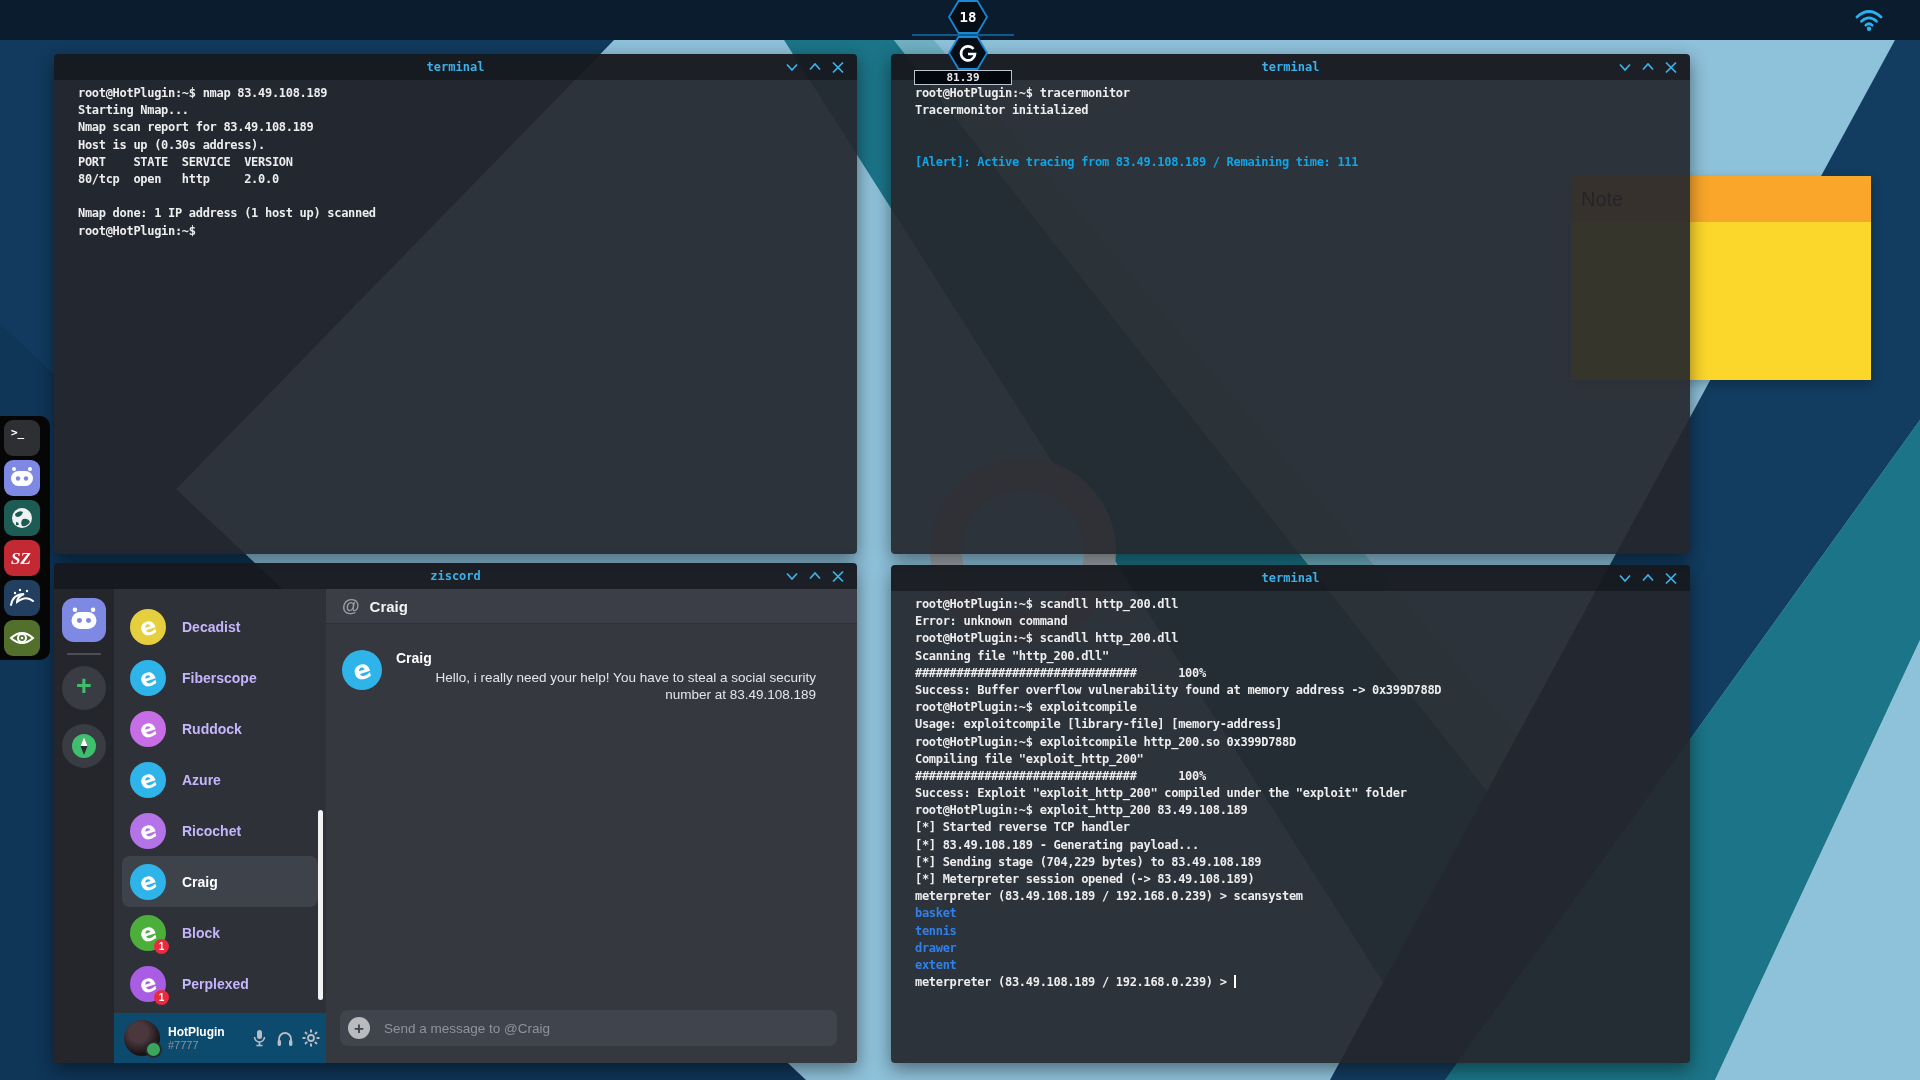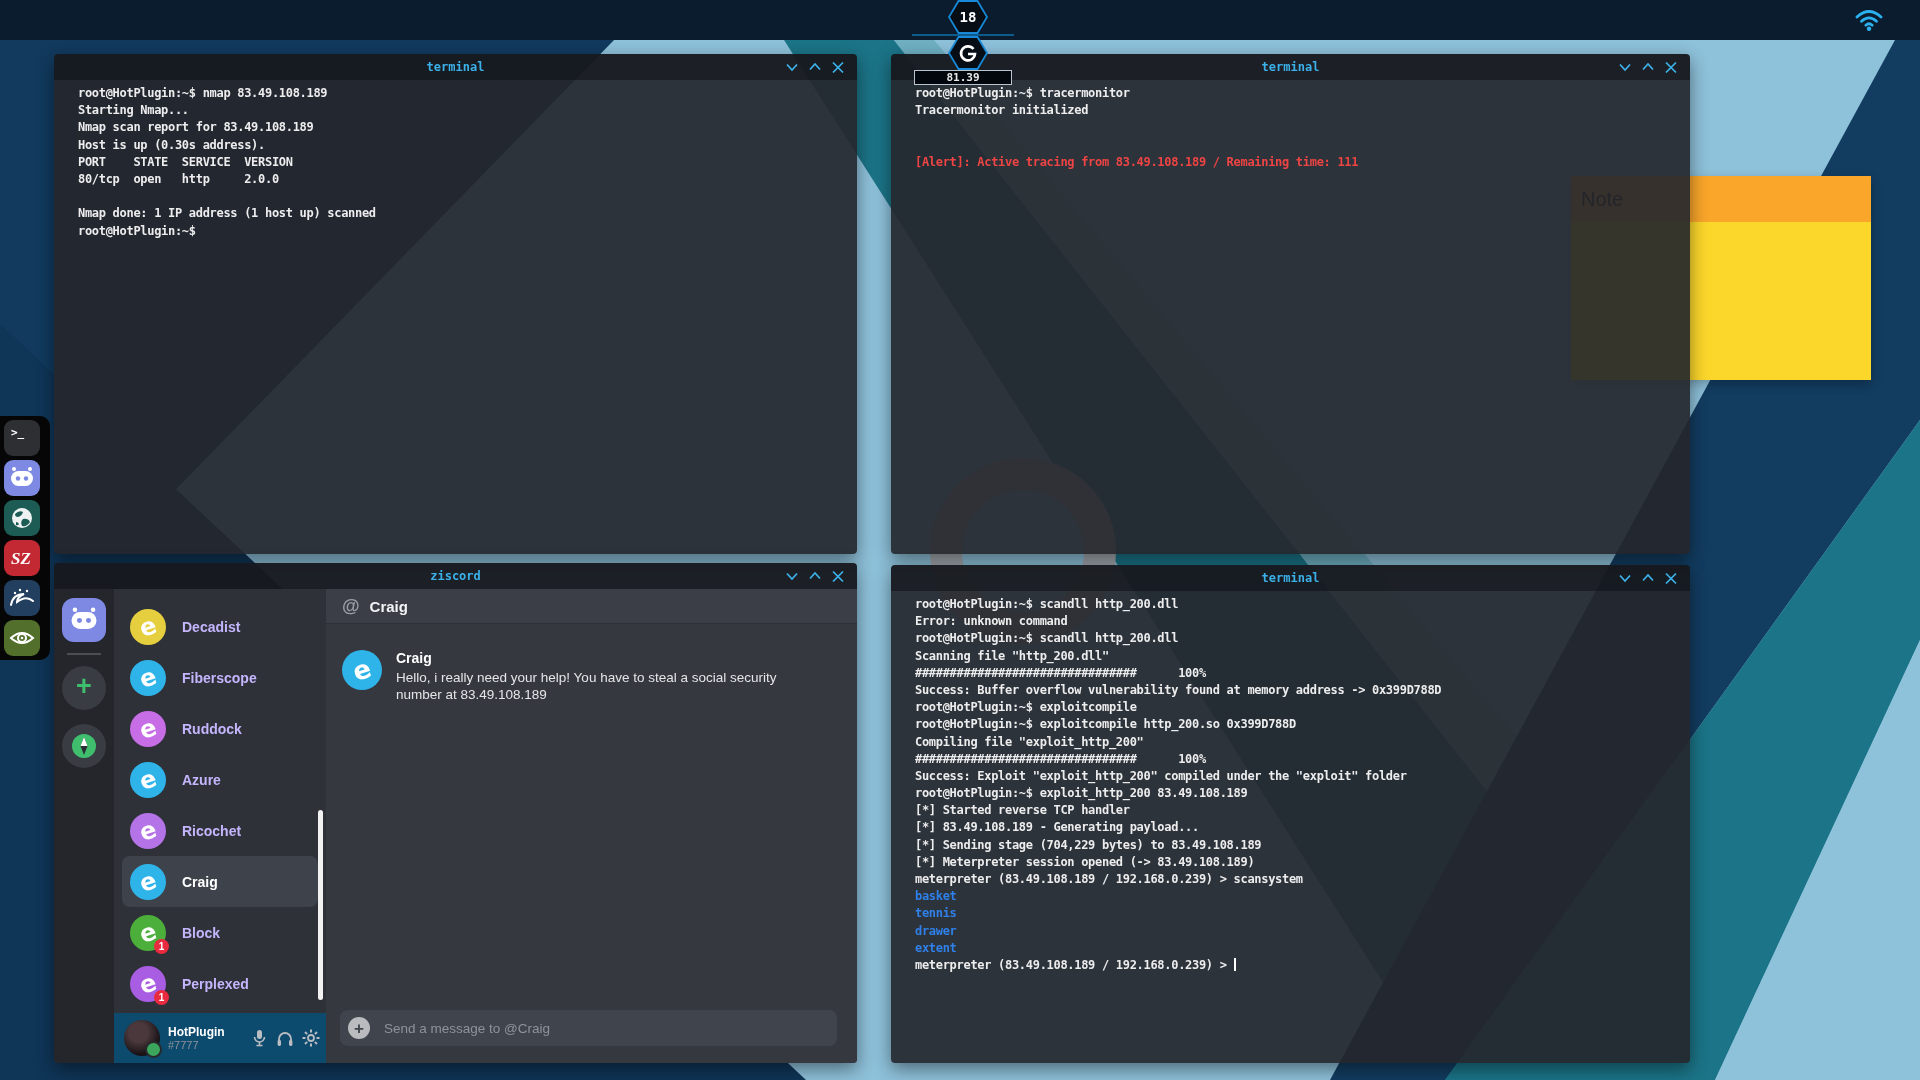--- a/index.html
+++ b/index.html
@@ -48,21 +48,21 @@
   .titlebar{height:26px;background:rgba(23,25,30,.96);display:flex;align-items:center;position:relative;}
   .titlebar .title{flex:1;text-align:center;color:#3cb0e9;font-family:"DejaVu Sans Mono",monospace;
        font-size:12px;font-weight:bold;}
   .controls{position:absolute;right:12px;top:0;height:26px;display:flex;align-items:center;gap:9px;}
   .wbtn{display:flex;align-items:center;justify-content:center;cursor:pointer;}
 
   .term .tbody{height:calc(100% - 26px);background:rgba(37,39,44,.92);padding:5px 24px;
        font-family:"DejaVu Sans Mono",monospace;font-size:12px;font-weight:bold;
        letter-spacing:-0.3px;color:#ededee;}
   .tline{white-space:pre;line-height:17.2px;height:17.2px;}
-  .tline.red{color:#ef4444;}
+  .tline.red{color:#0ea5e9;}
   .tline.blue{color:#2f80ea;}
   .cursor{display:inline-block;width:2px;height:13px;background:#fff;vertical-align:-2px;}
 
   
   .note{position:absolute;left:1571px;top:176px;width:300px;height:204px;z-index:1;
         box-shadow:0 4px 10px rgba(0,0,0,.25);}
   .note-head{height:46px;background:#f9a62a;display:flex;align-items:center;padding-left:10px;
         color:#0a0a0a;font-size:20px;}
   .note-body{height:158px;background:#fcd72b;}
 
@@ -106,21 +106,21 @@
   .chat-header{height:34px;background:#3b3e46;display:flex;align-items:center;padding-left:16px;
         border-bottom:1px solid #2d3036;}
   .at{color:#9a9da2;font-size:18px;font-weight:bold;}
   .chname{margin-left:10px;font-size:15px;font-weight:bold;color:#f2f3f4;}
   .msgs{padding:26px 16px 0 16px;flex:1;}
   .msg{display:flex;}
   .mavatar{width:40px;height:40px;border-radius:50%;display:flex;align-items:center;justify-content:center;flex:0 0 auto;}
   .mavatar .eglyph{font-size:26px;}
   .mbody{margin-left:14px;}
   .mname{font-size:14px;font-weight:bold;color:#fff;margin-bottom:3px;}
-  .mtext{font-size:13.5px;color:#e4e5e7;line-height:17px;max-width:420px;}
+  .mtext{font-size:13.5px;color:#e4e5e7;line-height:17px;max-width:420px;text-align:right;}
   .inputbar{position:absolute;left:14px;right:20px;bottom:17px;height:36px;background:#40444c;
         border-radius:8px;display:flex;align-items:center;padding-left:8px;}
   .plus-circ{width:22px;height:22px;border-radius:50%;background:#b9bbbe;color:#40444c;
         font-size:17px;font-weight:bold;display:flex;align-items:center;justify-content:center;
         line-height:1;cursor:pointer;}
   .inputbar input{flex:1;margin-left:12px;background:transparent;border:none;outline:none;
         color:#dcddde;font-size:13.5px;font-family:"Liberation Sans",sans-serif;}
   .inputbar input::placeholder{color:#8e939b;opacity:1;}
 </style>
 </head>
@@ -303,20 +303,21 @@
     </span>
   </div>
   <div class="tbody">
       <div class="tline">root@HotPlugin:~$ scandll http_200.dll</div>
       <div class="tline">Error: unknown command</div>
       <div class="tline">root@HotPlugin:~$ scandll http_200.dll</div>
       <div class="tline">Scanning file "http_200.dll"</div>
       <div class="tline">################################      100%</div>
       <div class="tline">Success: Buffer overflow vulnerability found at memory address -&gt; 0x399D788D</div>
       <div class="tline">root@HotPlugin:~$ exploitcompile</div>
+      <div class="tline">Usage: exploitcompile [library-file] [memory-address]</div>
       <div class="tline">root@HotPlugin:~$ exploitcompile http_200.so 0x399D788D</div>
       <div class="tline">Compiling file "exploit_http_200"</div>
       <div class="tline">################################      100%</div>
       <div class="tline">Success: Exploit "exploit_http_200" compiled under the "exploit" folder</div>
       <div class="tline">root@HotPlugin:~$ exploit_http_200 83.49.108.189</div>
       <div class="tline">[*] Started reverse TCP handler</div>
       <div class="tline">[*] 83.49.108.189 - Generating payload...</div>
       <div class="tline">[*] Sending stage (704,229 bytes) to 83.49.108.189</div>
       <div class="tline">[*] Meterpreter session opened (-&gt; 83.49.108.189)</div>
       <div class="tline">meterpreter (83.49.108.189 / 192.168.0.239) &gt; scansystem</div>

